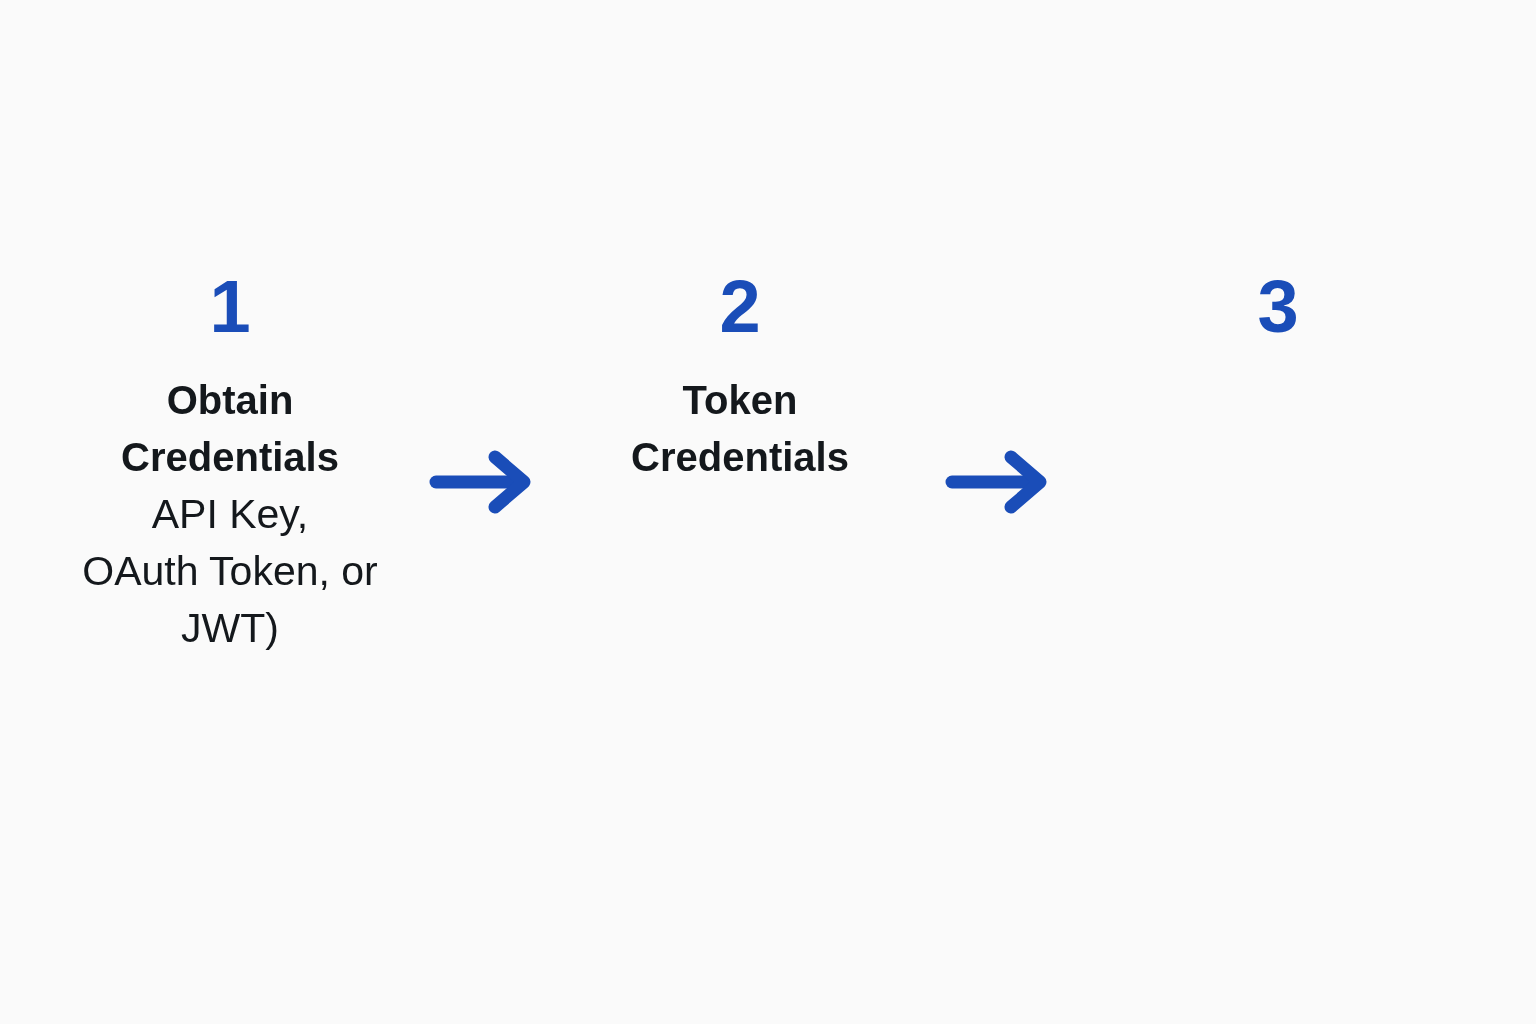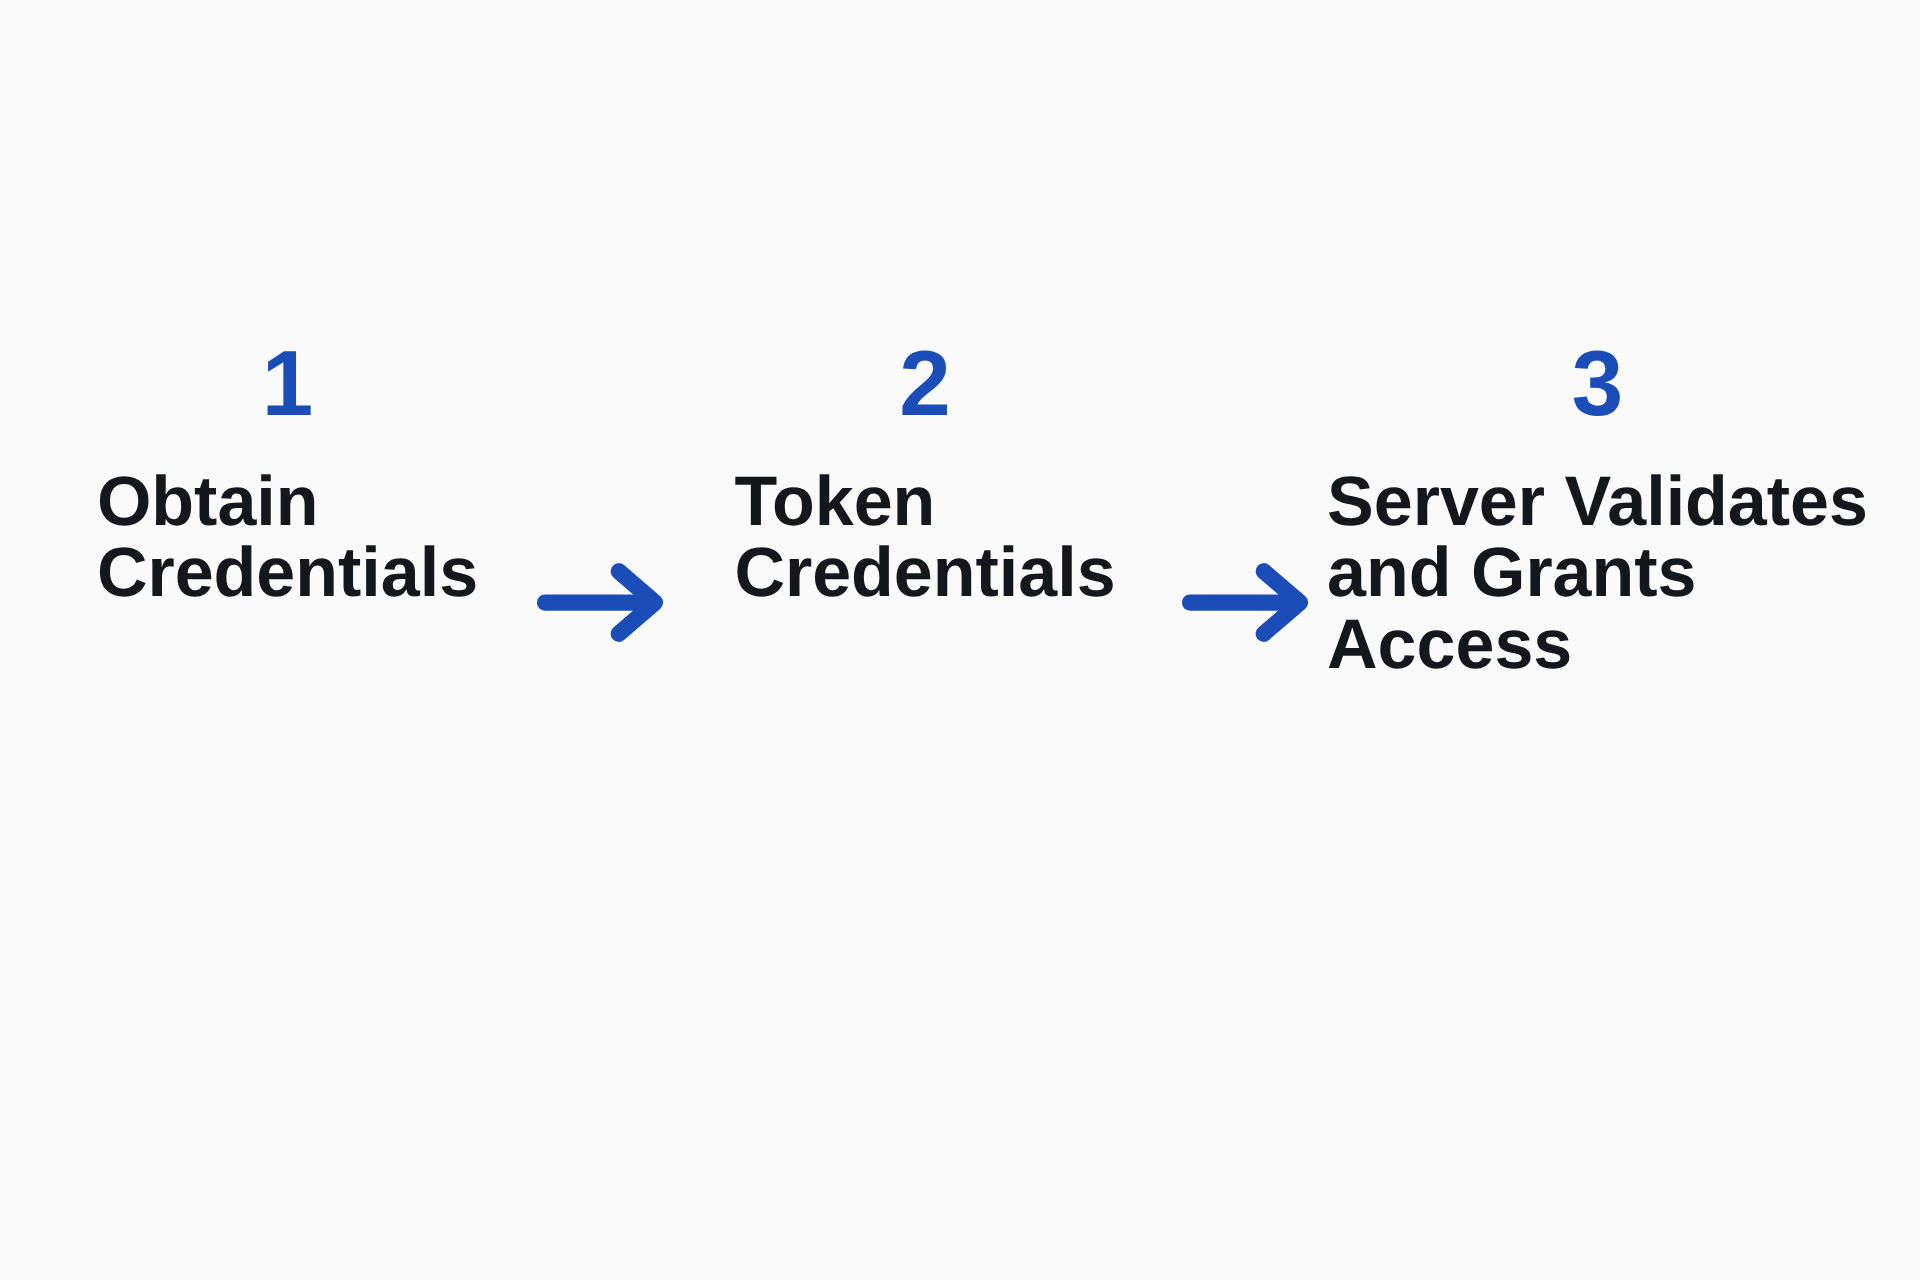--- a/index.html
+++ b/index.html
@@ -48,25 +48,25 @@
     font-size: 74px;
     font-weight: 700;
     line-height: 1.0;
     color: #1a4db8;
     letter-spacing: 0px;
     margin: 0 0 28px 0;
     text-align: center;
   }
 
   .step-title {
-    font-size: 56px;
+    font-size: 40px;
     font-weight: 700;
     line-height: 57px;
     color: #14181c;
-    text-align: left;
+    text-align: center;
     margin: 0;
     white-space: pre-line;
   }
 
   .step-subtitle {
     font-size: 41px;
     font-weight: 400;
     line-height: 57px;
     color: #14181c;
     text-align: center;
@@ -93,20 +93,23 @@
 <body>
 
 <div id="canvas">
 
   <div class="flow">
 
     <div class="step step-1">
       <div class="step-number">1</div>
       <div class="step-title">Obtain
 Credentials</div>
+      <div class="step-subtitle">API Key,
+OAuth Token, or
+JWT)</div>
     </div>
 
     <div class="arrow">
       <span>
         <svg viewBox="0 0 106 64" xmlns="http://www.w3.org/2000/svg">
           <g fill="none" stroke="#1a4db8" stroke-width="13" stroke-linecap="round" stroke-linejoin="round">
             <line x1="7" y1="32" x2="92" y2="32"></line>
             <polyline points="66,7 95,32 66,57"></polyline>
           </g>
         </svg>
@@ -125,20 +128,17 @@
           <g fill="none" stroke="#1a4db8" stroke-width="13" stroke-linecap="round" stroke-linejoin="round">
             <line x1="7" y1="32" x2="92" y2="32"></line>
             <polyline points="66,7 95,32 66,57"></polyline>
           </g>
         </svg>
       </span>
     </div>
 
     <div class="step step-3">
       <div class="step-number">3</div>
-      <div class="step-title">Server Validates
-and Grants
-Access</div>
       <div class="step-subtitle"></div>
     </div>
 
   </div>
 </div>
 
 </body></html>

